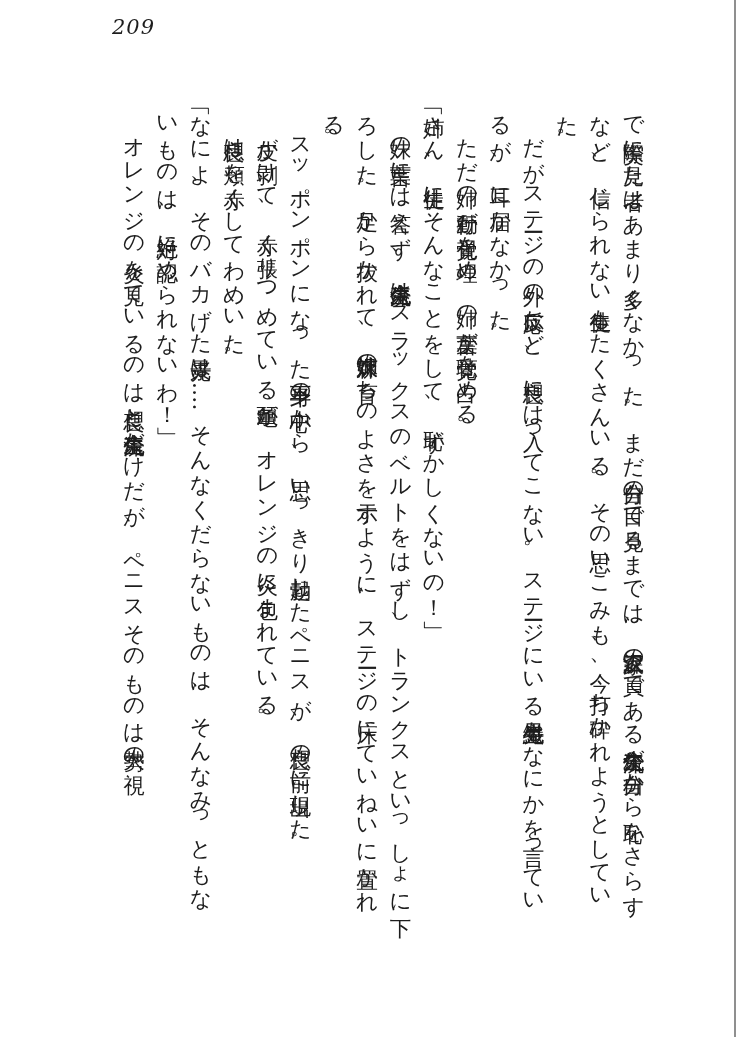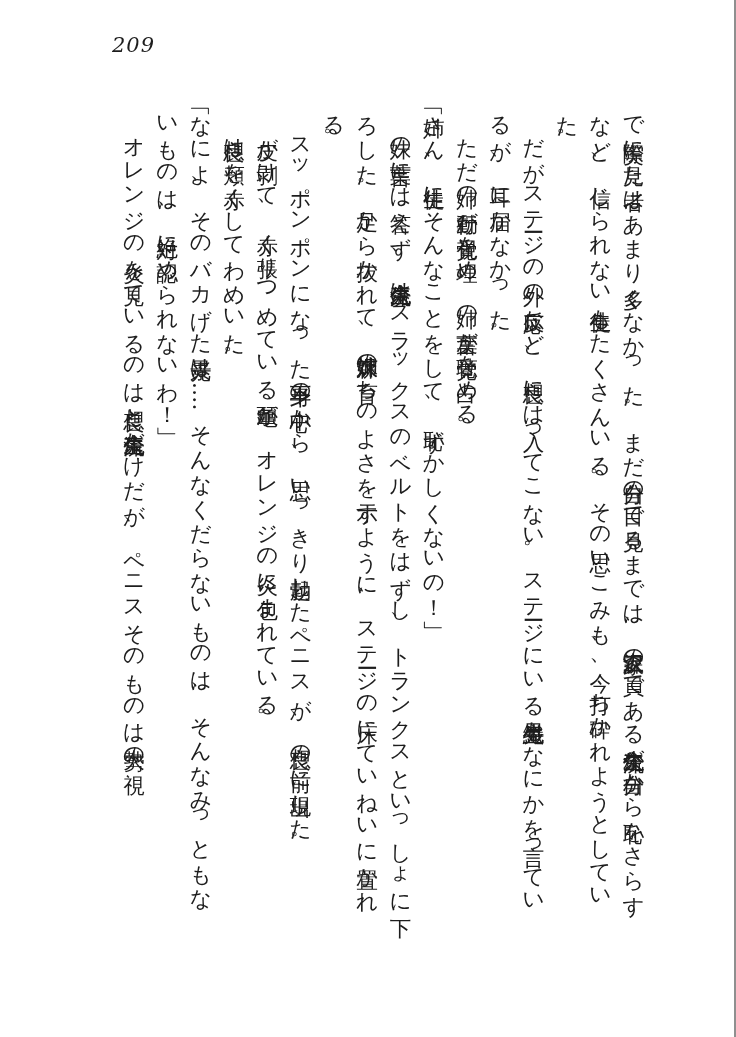--- a/index.html
+++ b/index.html
@@ -18,21 +18,21 @@
   .page-border-right {
     position: absolute;
     top: 0;
     right: 0;
     width: 2px;
     height: 100%;
     background: #8f8f8f;
   }
   .page-number {
     position: absolute;
-    top: 33px;
+    top: 15px;
     left: 112px;
     font-size: 21px;
     font-style: italic;
     color: #1d1d1d;
     letter-spacing: 1px;
   }
   .text-block {
     position: absolute;
     top: 101px;
     right: 86px;

